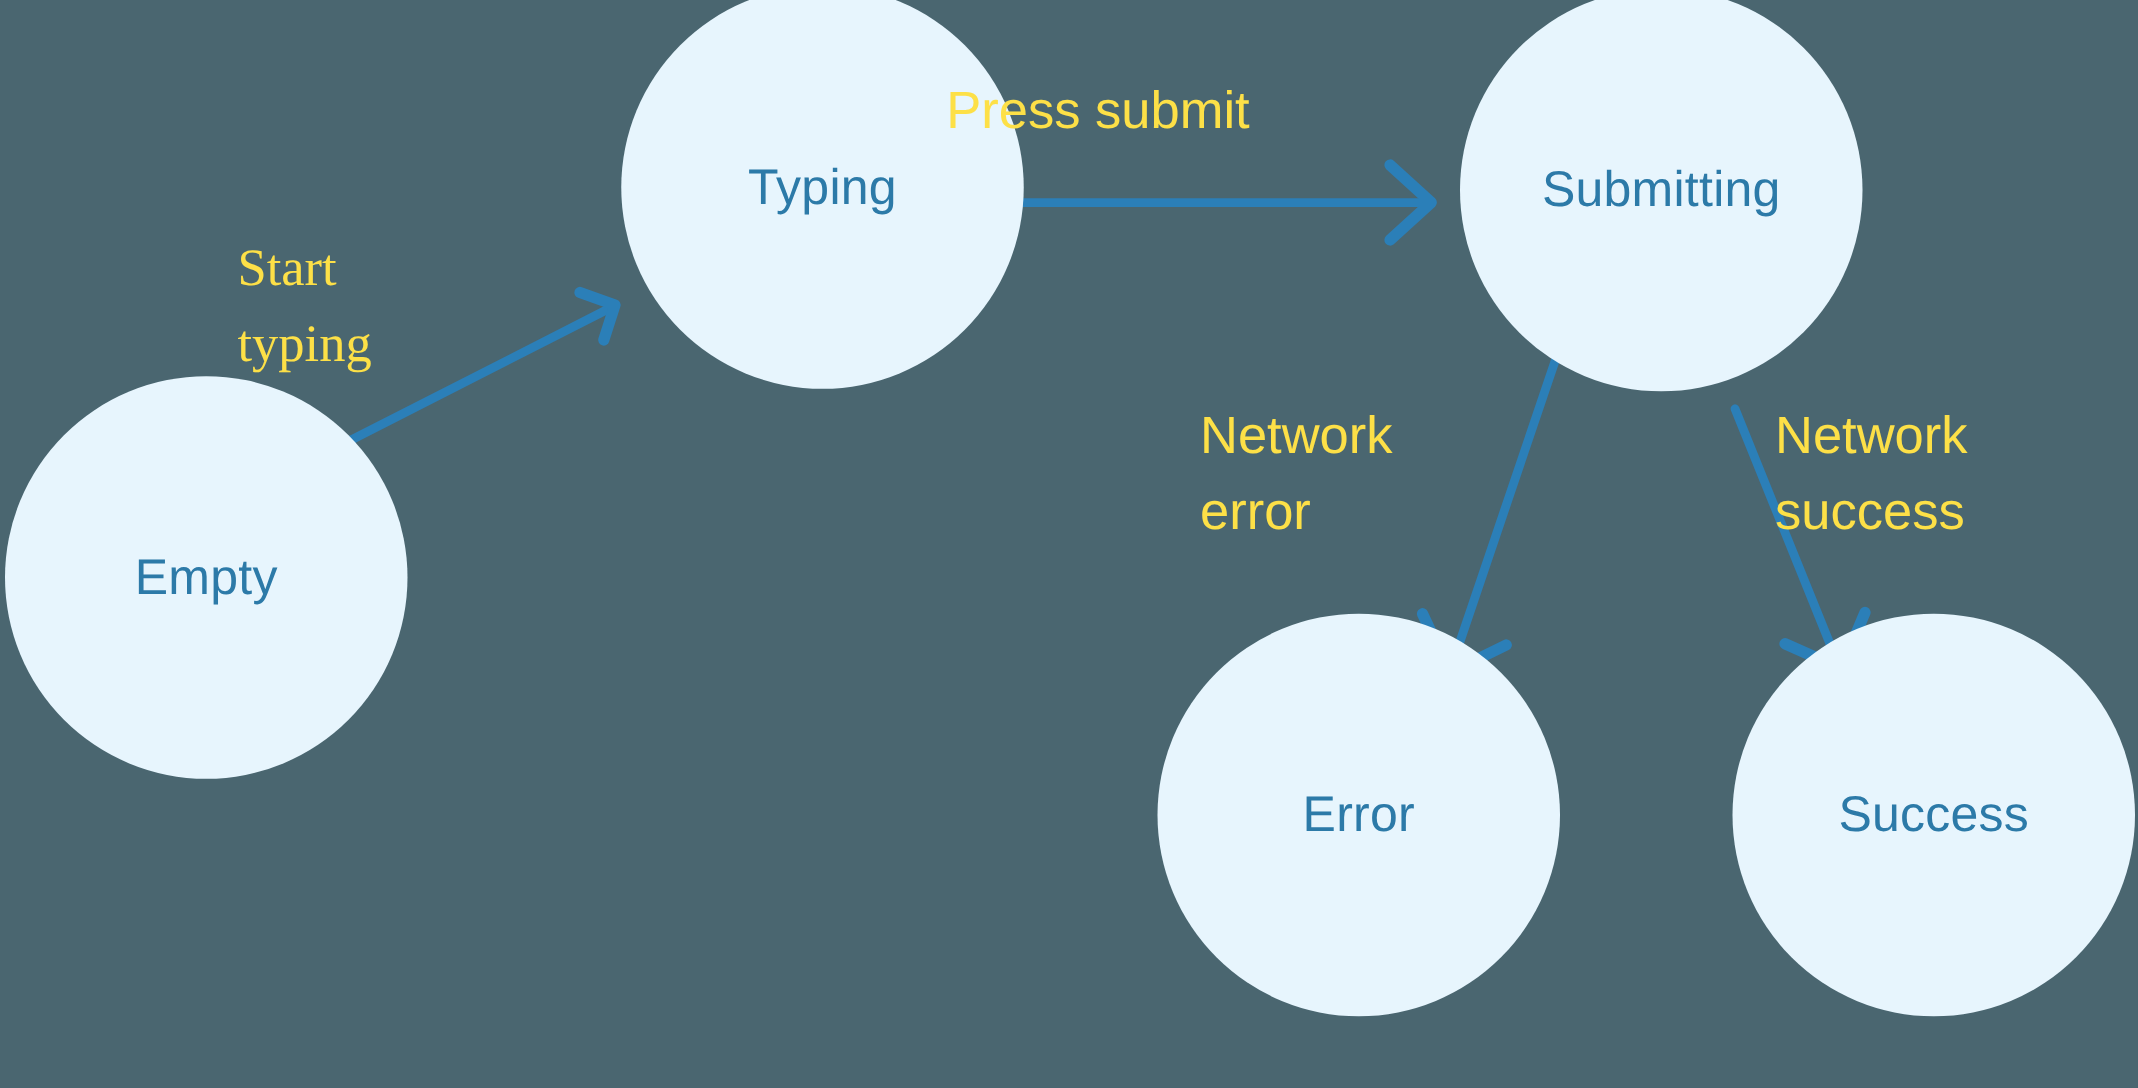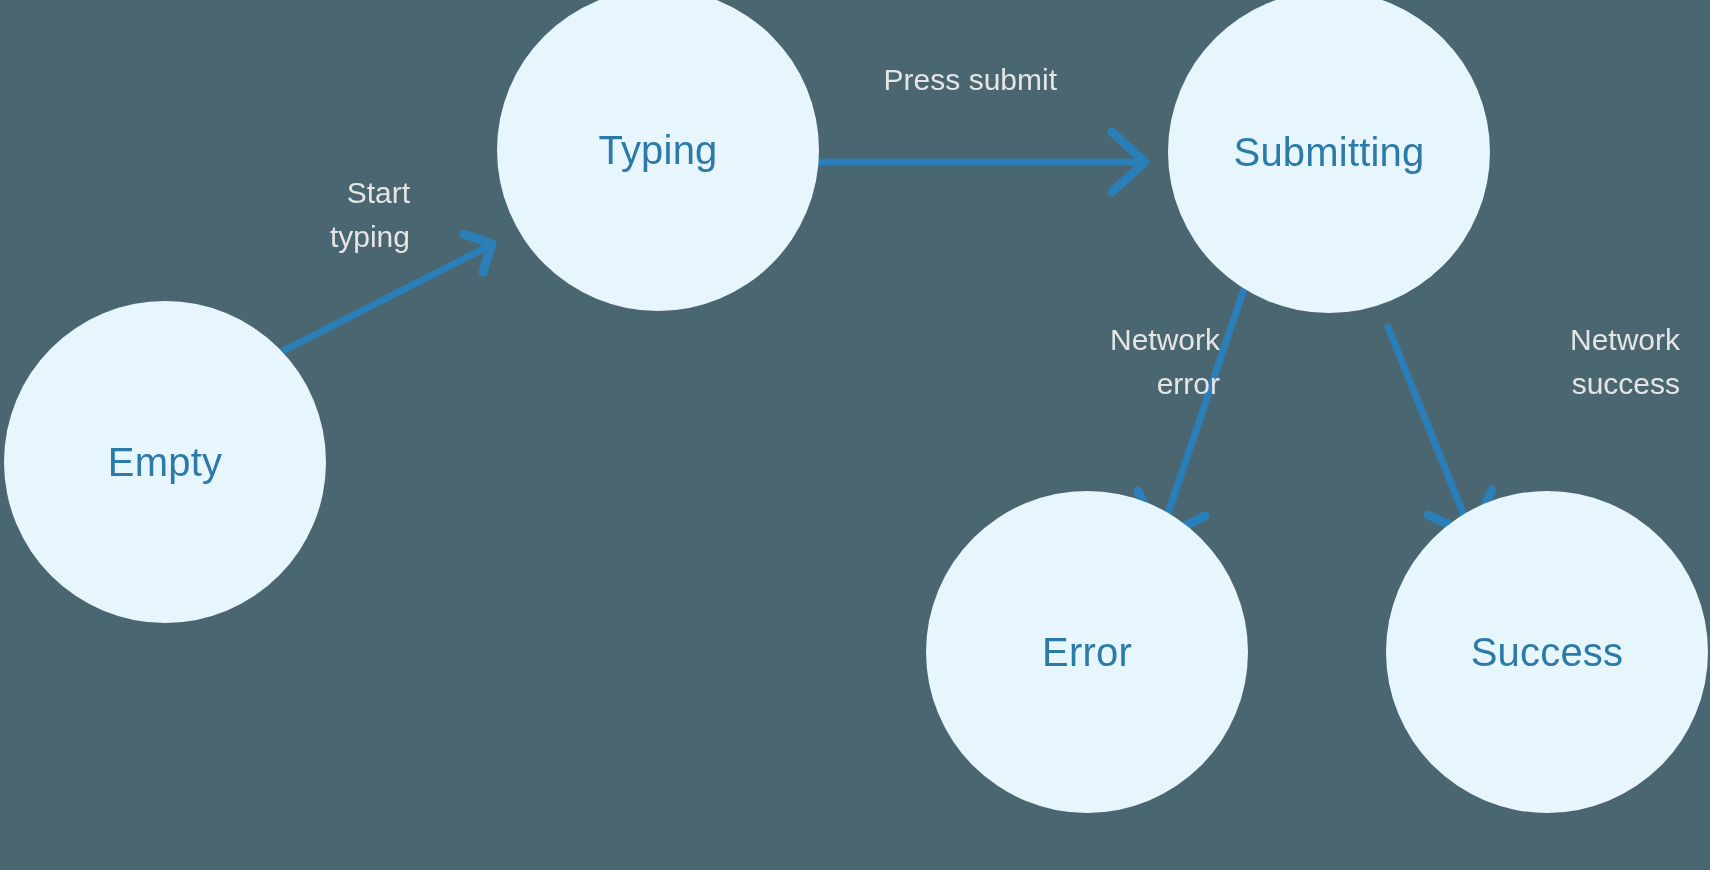--- a/index.html
+++ b/index.html
@@ -34,25 +34,25 @@
   .node-label {
     color: #2c7aa8;
     font-size: 40px;
     font-weight: 400;
     letter-spacing: 0.2px;
     line-height: 1;
     white-space: nowrap;
   }
   .edge-label {
     position: absolute;
-    color: #e5e5e5;
-    font-size: 30px;
+    color: #fde047;
+    font-size: 42px;
     font-weight: 400;
     line-height: 1.45;
-    text-align: right;
+    text-align: left;
     white-space: pre-line;
   }
 </style>
 </head>
 <body>
 
 <div id="stage">
 
   <svg id="edge-layer" viewBox="0 0 1710 870">
 
@@ -90,21 +90,21 @@
   </div>
 
   <div class="node" style="left:926px; top:491px; width:322px; height:322px;">
     <span class="node-label">Error</span>
   </div>
 
   <div class="node" style="left:1386px; top:491px; width:322px; height:322px;">
     <span class="node-label">Success</span>
   </div>
 
-  <div class="edge-label" style="left:190px; top:171px; width:220px;">Start
+  <div class="edge-label" style="left:190px; top:185px; width:220px;font-family:Liberation Serif, serif;">Start
 typing</div>
 
   <div class="edge-label" style="left:757px; top:58px; width:300px;">Press submit</div>
 
   <div class="edge-label" style="left:960px; top:318px; width:260px;">Network
 error</div>
 
   <div class="edge-label" style="left:1420px; top:318px; width:260px;">Network
 success</div>
 

